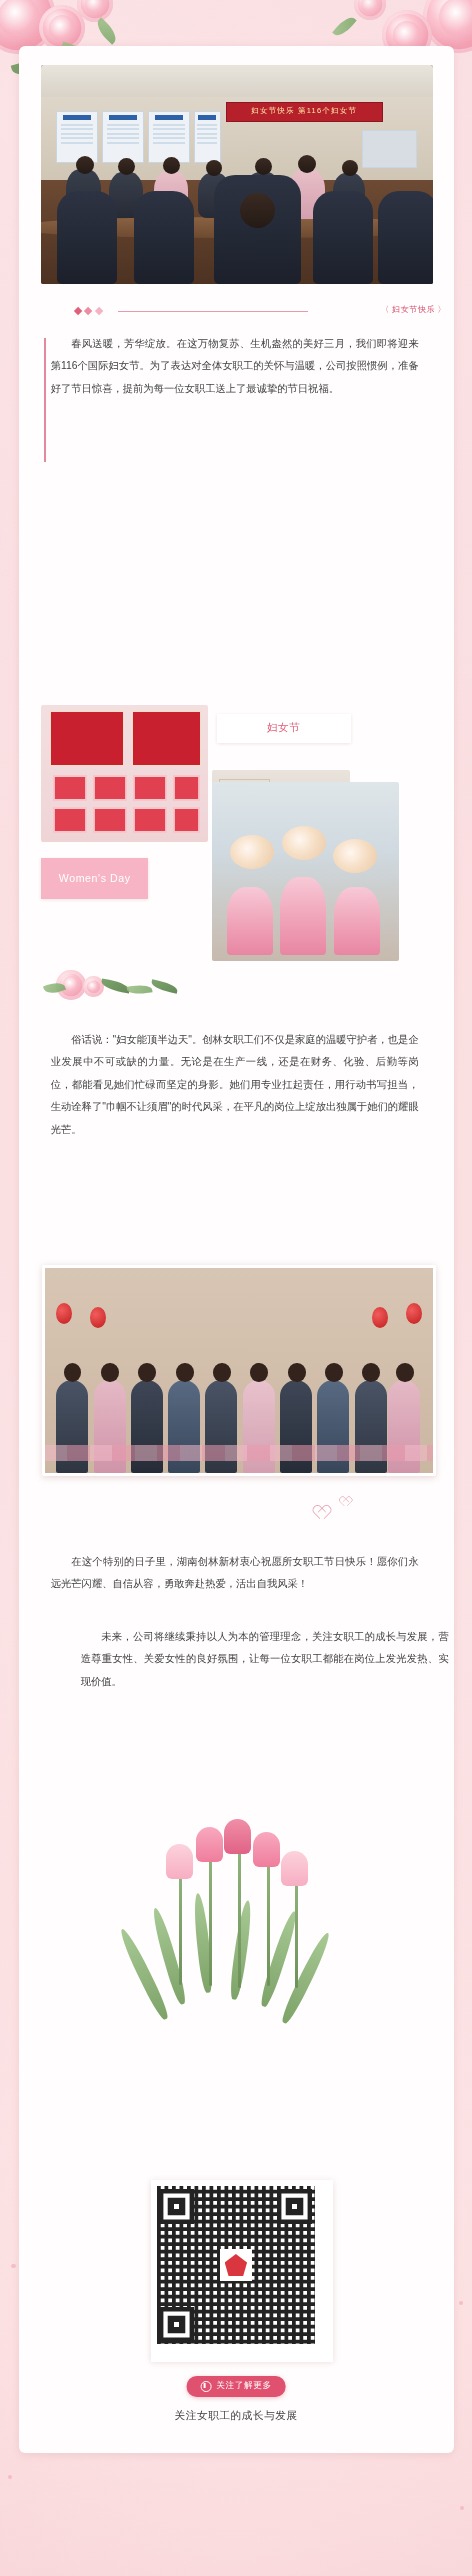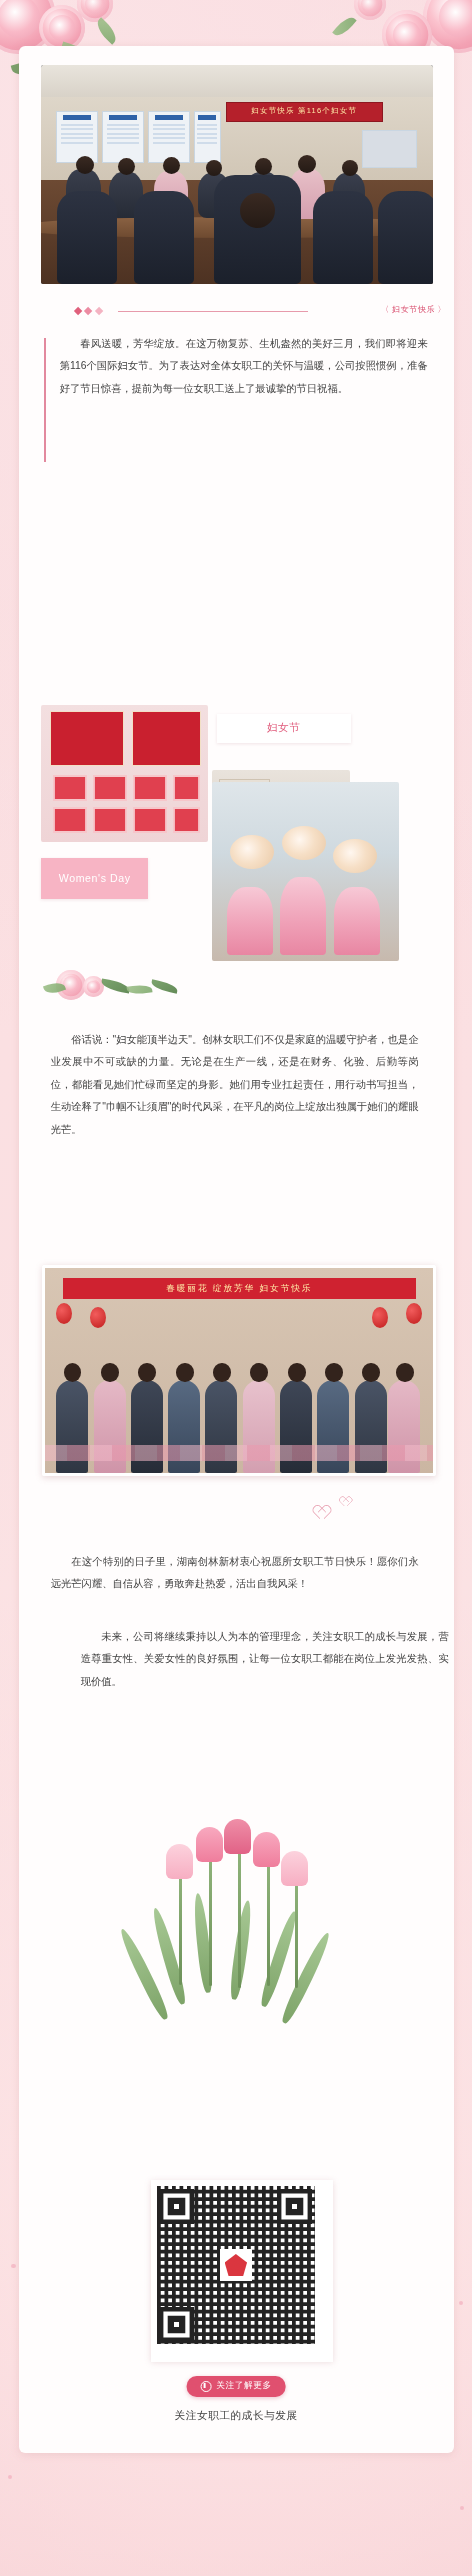--- a/index.html
+++ b/index.html
@@ -390,21 +390,21 @@
           <span class="dia s2"></span>
           <span class="dia s3"></span>
         </div>
         <div class="dline"></div>
         <div class="divider-label">
           <span class="br">〈</span><span>妇女节快乐</span><span class="br">〉</span>
         </div>
       </div>
 
       <div class="quotebar" style="top:292px; height:124px;"></div>
-      <div class="para" style="top:287px;margin-left:9px;">春风送暖，芳华绽放。在这万物复苏、生机盎然的美好三月，我们即将迎来第116个国际妇女节。为了表达对全体女职工的关怀与温暖，公司按照惯例，准备好了节日惊喜，提前为每一位女职工送上了最诚挚的节日祝福。</div>
+      <div class="para" style="top:287px;">春风送暖，芳华绽放。在这万物复苏、生机盎然的美好三月，我们即将迎来第116个国际妇女节。为了表达对全体女职工的关怀与温暖，公司按照惯例，准备好了节日惊喜，提前为每一位女职工送上了最诚挚的节日祝福。</div>
 
       <div class="collage">
 
         <div class="photo ph-wall" style="left:22.4px; top:0; width:167px; height:137px;">
           <div class="board" style="left:8.7px; top:6.2px; width:72px; height:53px;"></div>
           <div class="board" style="left:91px; top:6.2px; width:67px; height:53px;"></div>
           <div class="note" style="left:12.4px; top:70px;"></div>
           <div class="note" style="left:52px; top:70px;"></div>
           <div class="note" style="left:92px; top:70px;"></div>
           <div class="note" style="left:132px; top:70px; width:27px;"></div>
@@ -437,21 +437,20 @@
         <div class="rose" style="left:39px; top:10px; width:21px; height:21px;"></div>
         <div class="leaf" style="left:0px; top:17.4px; width:21px; height:10px; transform:rotate(-18deg);"></div>
         <div class="leaf dark" style="left:57px; top:15px; width:29px; height:10px; transform:rotate(10deg);"></div>
         <div class="leaf" style="left:83px; top:18.7px; width:25px; height:8.7px; transform:rotate(-8deg);"></div>
         <div class="leaf dark" style="left:107px; top:16px; width:27px; height:8.7px; transform:rotate(12deg);"></div>
       </div>
 
       <div class="para" style="top:983px;">俗话说："妇女能顶半边天"。创林女职工们不仅是家庭的温暖守护者，也是企业发展中不可或缺的力量。无论是在生产一线，还是在财务、化验、后勤等岗位，都能看见她们忙碌而坚定的身影。她们用专业扛起责任，用行动书写担当，生动诠释了"巾帼不让须眉"的时代风采，在平凡的岗位上绽放出独属于她们的耀眼光芒。</div>
 
       <div class="groupphoto">
-        <div class="gp-banner">春暖丽花 绽放芳华 妇女节快乐</div>
         <div class="gp-lantern" style="left:11.2px; top:35px;"></div>
         <div class="gp-lantern" style="right:11.2px; top:35px;"></div>
         <div class="gp-lantern" style="left:45px; top:39px;"></div>
         <div class="gp-lantern" style="right:45px; top:39px;"></div>
 
         <div class="gp-person" style="left:11.2px; background:linear-gradient(180deg,#4a5466,#2f3642);"></div>
         <div class="gp-head" style="left:18.7px; bottom:91px;"></div>
         <div class="gp-person" style="left:49px; background:linear-gradient(180deg,#e5b9c6,#cf94a8);"></div>
         <div class="gp-head" style="left:56px; bottom:91px;"></div>
         <div class="gp-person" style="left:86px; background:linear-gradient(180deg,#3f4757,#262c37);"></div>

